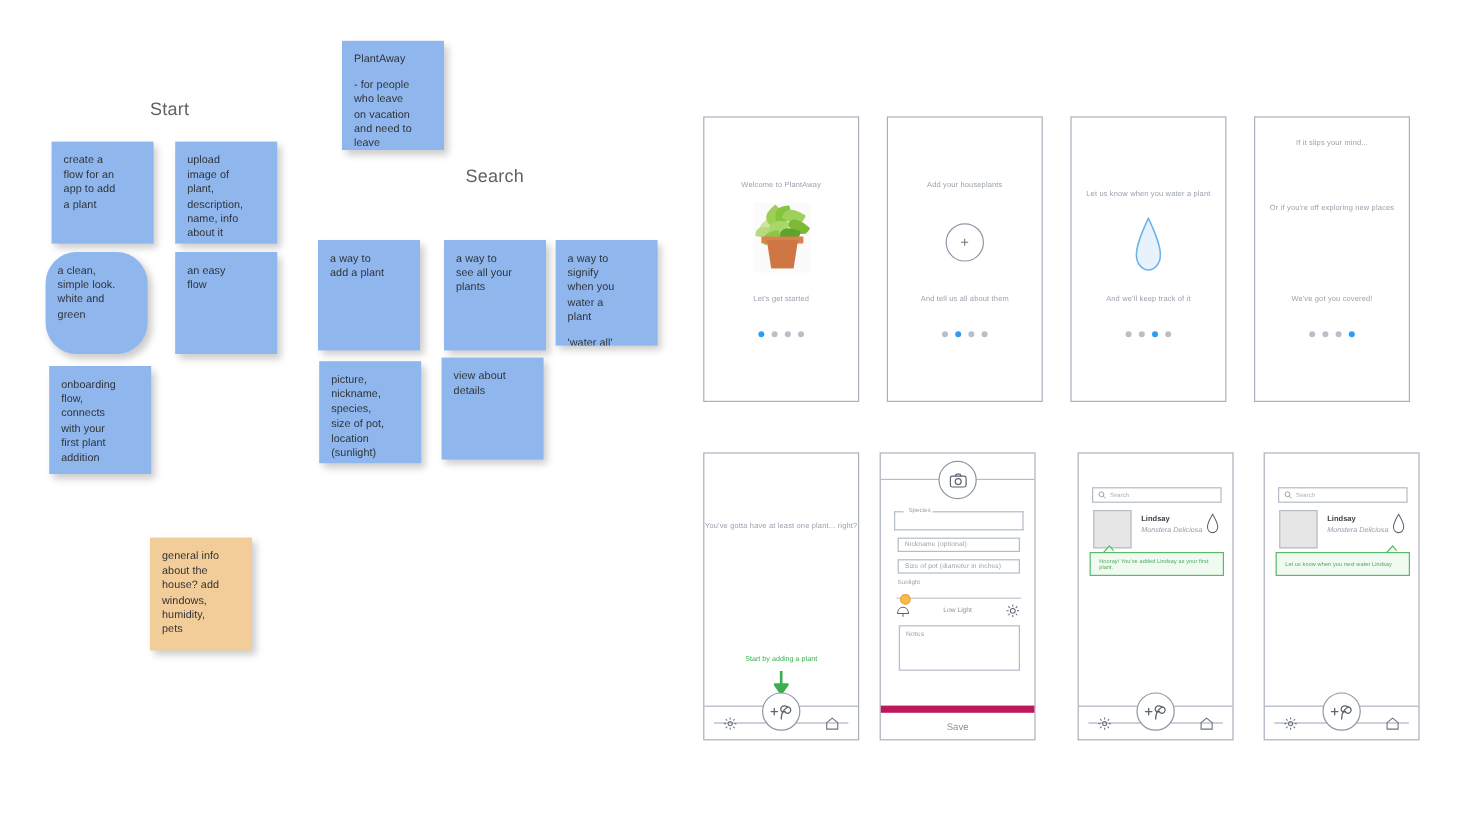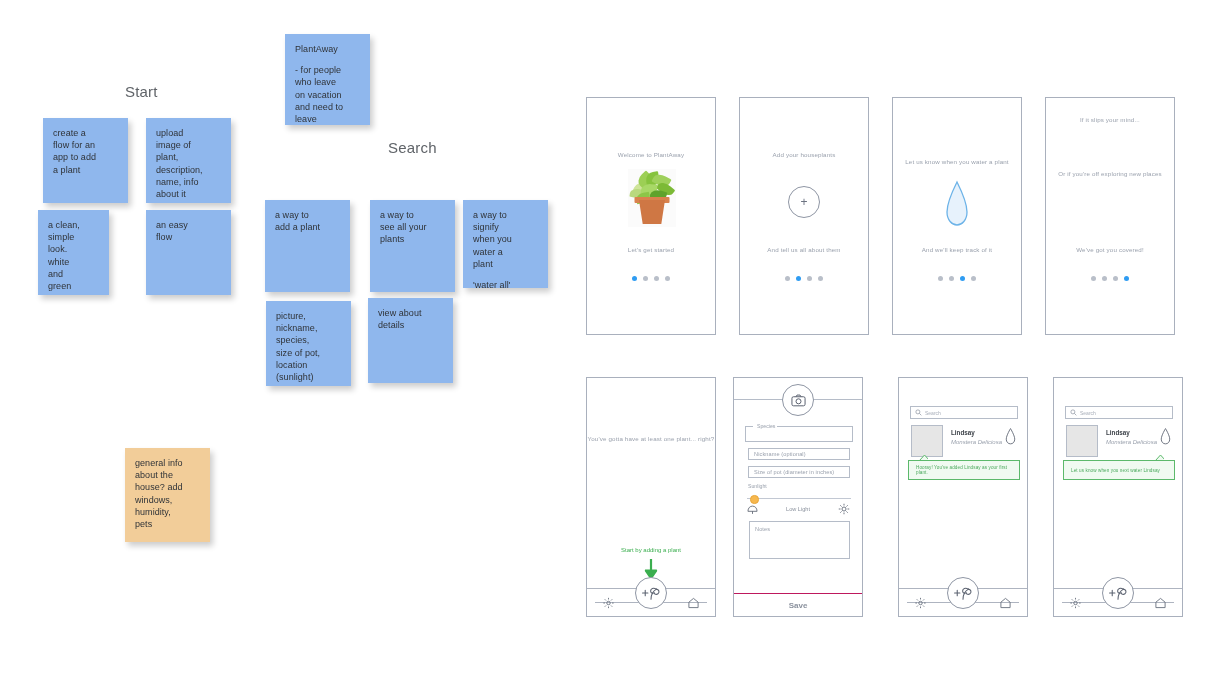--- a/index.html
+++ b/index.html
@@ -73,22 +73,22 @@
   .field{
     position:absolute;box-sizing:border-box;border:1px solid #b5bcc8;background:#fff;
     color:#9aa1ad;font-size:5.6px;display:flex;align-items:center;padding-left:5px;
     letter-spacing:.1px;
   }
   .fieldset-lab{
     position:absolute;background:#fff;color:#9aa1ad;font-size:5.2px;padding:0 2px;
   }
   .hr{position:absolute;height:1px;background:#b5bcc8;}
   .savebar{
-    position:absolute;left:0;right:0;bottom:0;height:22px;border-top:1px solid #be185d;
-    display:flex;align-items:center;justify-content:center;color:#8a919d;font-size:8px;font-weight:bold;
+    position:absolute;left:0;right:0;bottom:0;height:22px;border-top:6px solid #be185d;
+    display:flex;align-items:center;justify-content:center;color:#8a919d;font-size:8px;
   }
   .cambar{position:absolute;left:0;right:0;top:0;height:22px;}
 
   
   .searchbox{
     position:absolute;box-sizing:border-box;border:1px solid #b5bcc8;background:#fff;
     display:flex;align-items:center;padding-left:4px;gap:3px;
     color:#a8aeb9;font-size:5px;
   }
   .thumb{position:absolute;border:1px solid #b5bcc8;background:#e6e6e6;}
@@ -115,25 +115,28 @@
     <span class="head">PlantAway</span>
     <span>- for people who leave on vacation and need to leave instructions on how to care for their plants</span>
   </div>
 
   <div class="note blue" style="left:43px;top:118px;width:85px;height:85px;">
     <span>create a flow for an app to add a plant</span>
   </div>
   <div class="note blue" style="left:146px;top:118px;width:85px;height:85px;">
     <span>upload image of plant, description, name, info about it</span>
   </div>
-  <div class="note blue" style="left:38px;top:210px;width:71px;height:85px;">
+  <div class="note blue" style="left:38px;top:210px;width:85px;height:85px;border-radius:26px;">
     <span>a clean, simple look. white and green</span>
   </div>
   <div class="note blue" style="left:146px;top:210px;width:85px;height:85px;">
     <span>an easy flow</span>
+  </div>
+  <div class="note blue" style="left:41px;top:305px;width:85px;height:90px;">
+    <span>onboarding flow, connects with your first plant addition</span>
   </div>
 
   <div class="note blue" style="left:265px;top:200px;width:85px;height:92px;">
     <span>a way to add a plant</span>
   </div>
   <div class="note blue" style="left:370px;top:200px;width:85px;height:92px;">
     <span>a way to see all your plants</span>
   </div>
   <div class="note blue" style="left:463px;top:200px;width:85px;height:88px;">
     <span>a way to signify when you water a plant</span>

